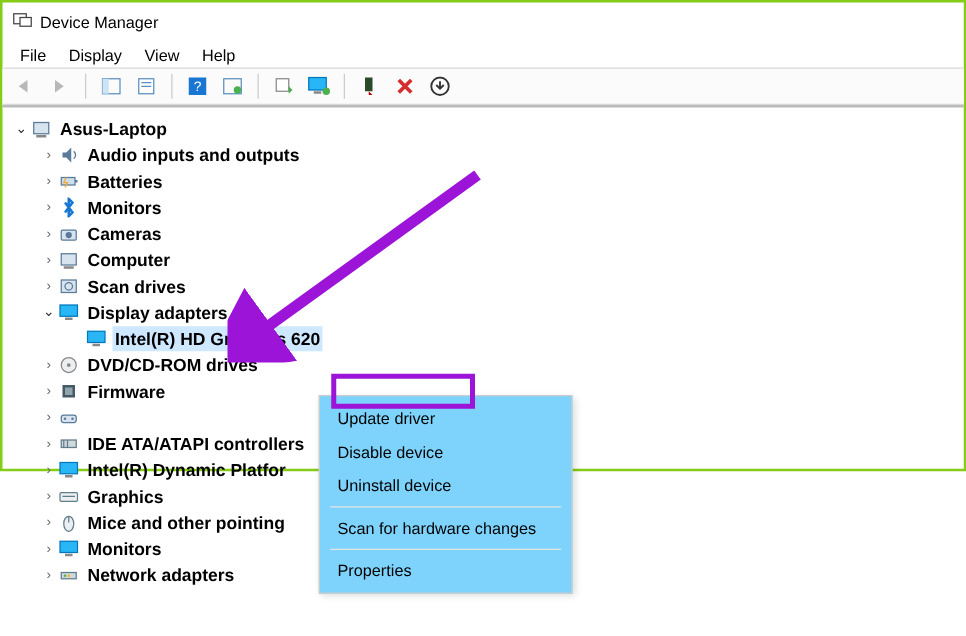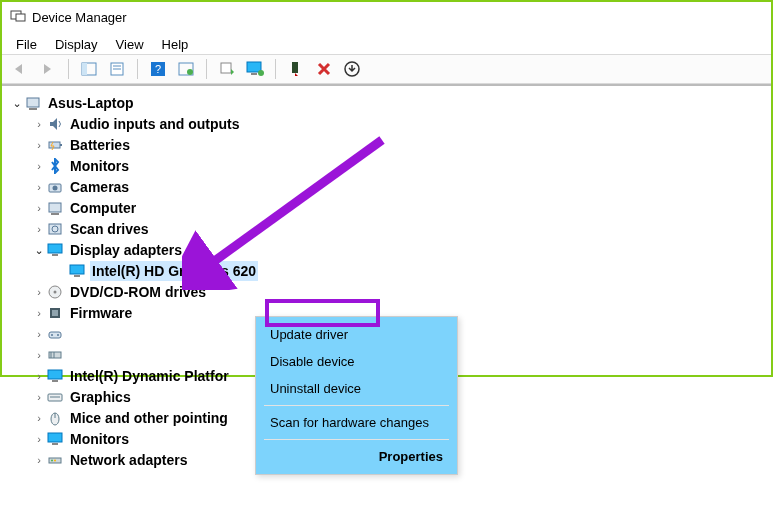--- a/index.html
+++ b/index.html
@@ -16,21 +16,21 @@
 .row { display:flex; align-items:center; height:21px; white-space:nowrap; }
 .arrow { width:14px; text-align:center; color:#666; font-size:11px; cursor:default; }
 .arrow.exp { color:#222; }
 .ic { width:18px; height:18px; margin-right:4px; display:flex; align-items:center; justify-content:center; }
 .label { padding:0 2px;font-weight:bold; }
 .label.sel { background:#cde8ff; }
 .ind1 { padding-left:22px; }
 .ind2 { padding-left:44px; }
 .ctx { position:absolute; left:253px; top:290px; width:203px; background:#7dd3fc; border:1px solid #ccc; box-shadow:2px 2px 6px rgba(0,0,0,.15); padding:4px 0; font-size:13px;margin-top:24px; }
 .ctx .item { padding:6px 14px; cursor:default; }
-.ctx .item.bold { font-weight:bold;text-align:right; }
+.ctx .item.bold { font-weight:normal; }
 .ctx hr { border:none; border-top:1px solid #e3e3e3; margin:3px 8px; }
 .hl-box { position:absolute; left:263px; top:297px; width:115px; height:28px; border:4px solid #9b14d8; pointer-events:none; }
 .arrow-ann { position:absolute; left:180px; top:128px; pointer-events:none; }
 </style>
 </head>
 <body>
 
 <div class="window">
   <div class="titlebar">
     <span class="ticon">
@@ -244,20 +244,21 @@
      </div>
       <div class="row ind1">
        <span class="arrow">›</span>
        <span class="ic">
           <svg width="16" height="16">
             <rect x="2" y="5" width="12" height="6" fill="#cfd8dc" stroke="#607d8b"></rect>
             <line x1="4" y1="5" x2="4" y2="11" stroke="#607d8b"></line>
             <line x1="7" y1="5" x2="7" y2="11" stroke="#607d8b"></line>
           </svg>
         </span>
+       <span class="label">IDE ATA/ATAPI controllers</span>
      </div>
       <div class="row ind1">
        <span class="arrow">›</span>
        <span class="ic">
           <svg width="16" height="16">
             <rect x="1" y="2" width="14" height="9" fill="#29b6f6" stroke="#0277bd"></rect>
             <rect x="5" y="12" width="6" height="2" fill="#888"></rect>
           </svg>
         </span>
        <span class="label">Intel(R) Dynamic Platfor</span>

